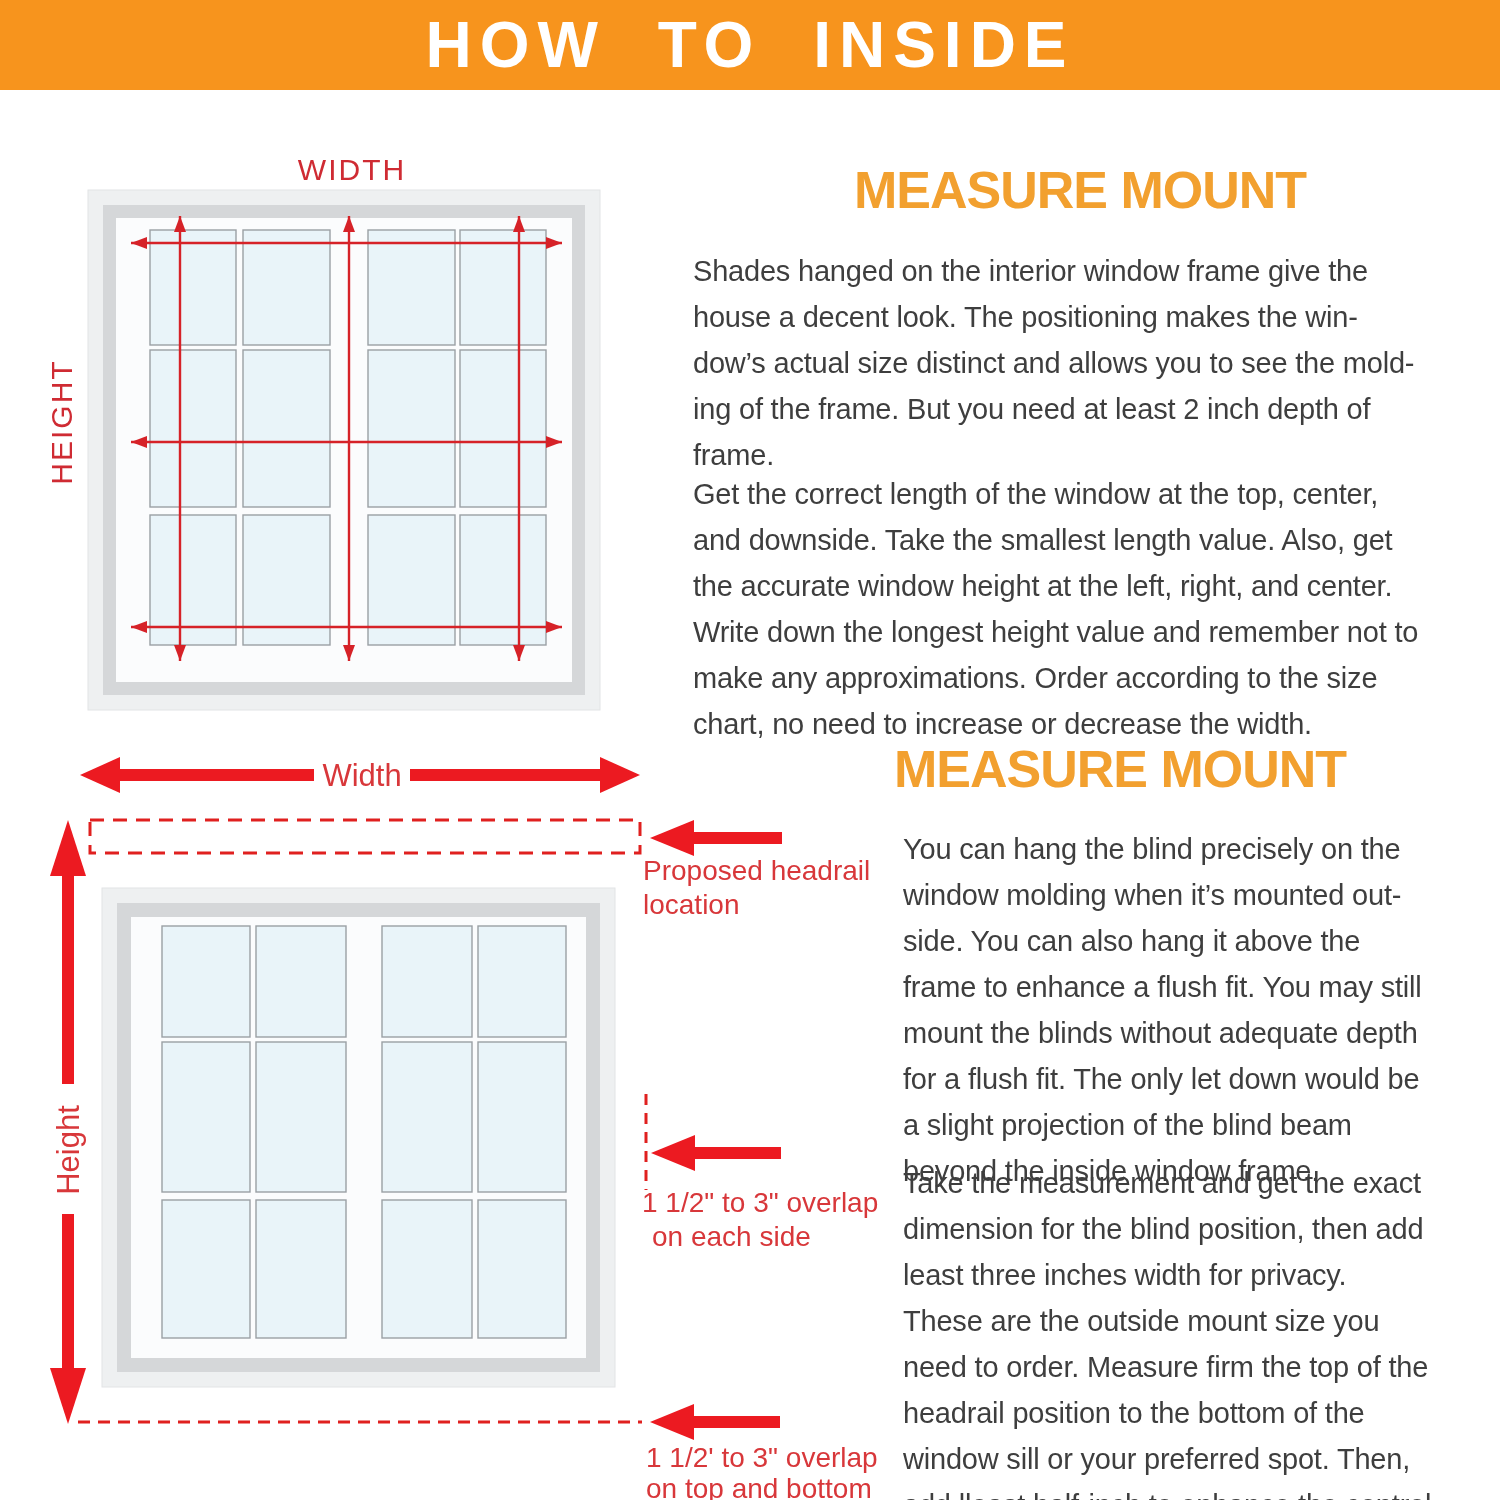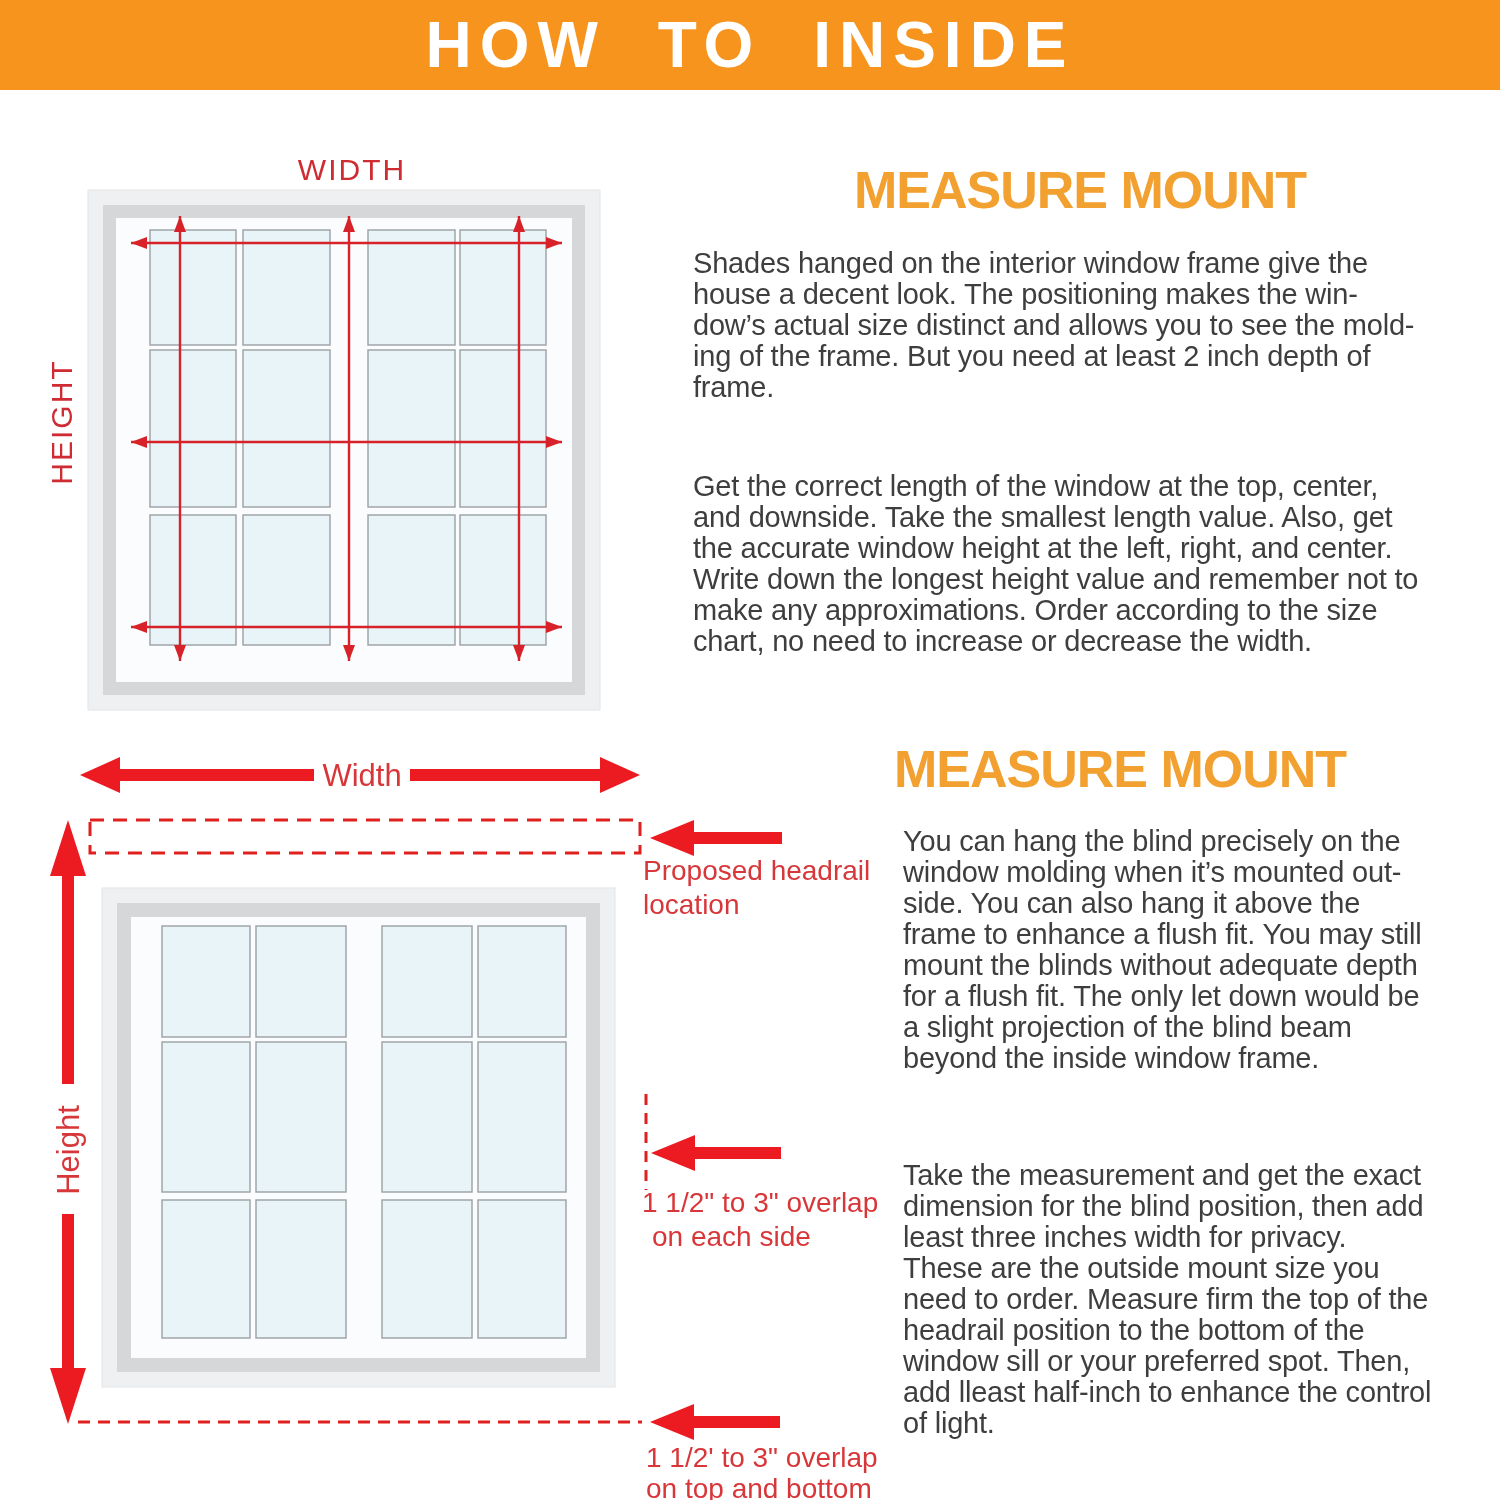--- a/index.html
+++ b/index.html
@@ -9,21 +9,21 @@
   
   #banner{position:absolute;left:0;top:0;width:1500px;height:90px;background:#f7941d;
           display:flex;align-items:center;justify-content:center;}
   #banner .title{color:#ffffff;font-weight:bold;font-size:64px;letter-spacing:8px;word-spacing:26px;}
 
   
   .section-title{position:absolute;text-align:center;font-weight:bold;font-size:52px;
                  color:#f2a02f;letter-spacing:-1px;white-space:nowrap;}
   #inside-title{left:700px;top:160px;width:760px;}
   #outside-title{left:740px;top:739px;width:760px;}
-  .para{position:absolute;color:#3e3e3e;font-size:29px;line-height:31px;
+  .para{position:absolute;color:#3e3e3e;font-size:29px;line-height:46px;
         white-space:pre;letter-spacing:-0.2px;}
   #inside-p1{left:693px;top:248px;}
   #inside-p2{left:693px;top:471px;}
   #outside-p1{left:903px;top:826px;}
   #outside-p2{left:903px;top:1160px;}
 
   
   .diagram{position:absolute;}
   #diagram-top{left:0;top:90px;}
   #diagram-bottom{left:0;top:740px;}

